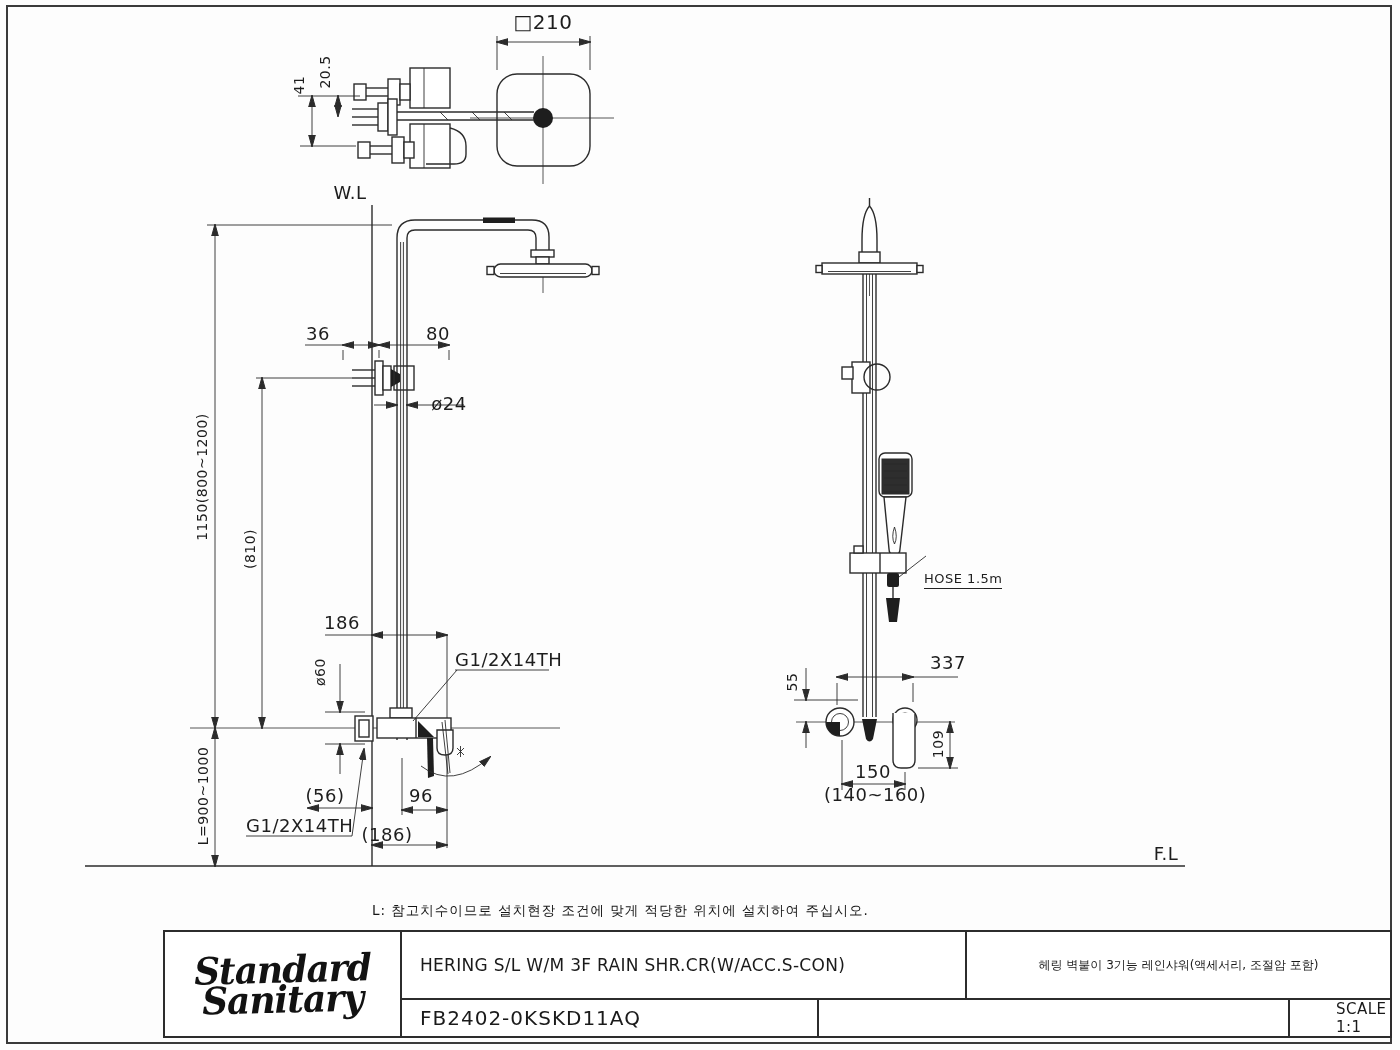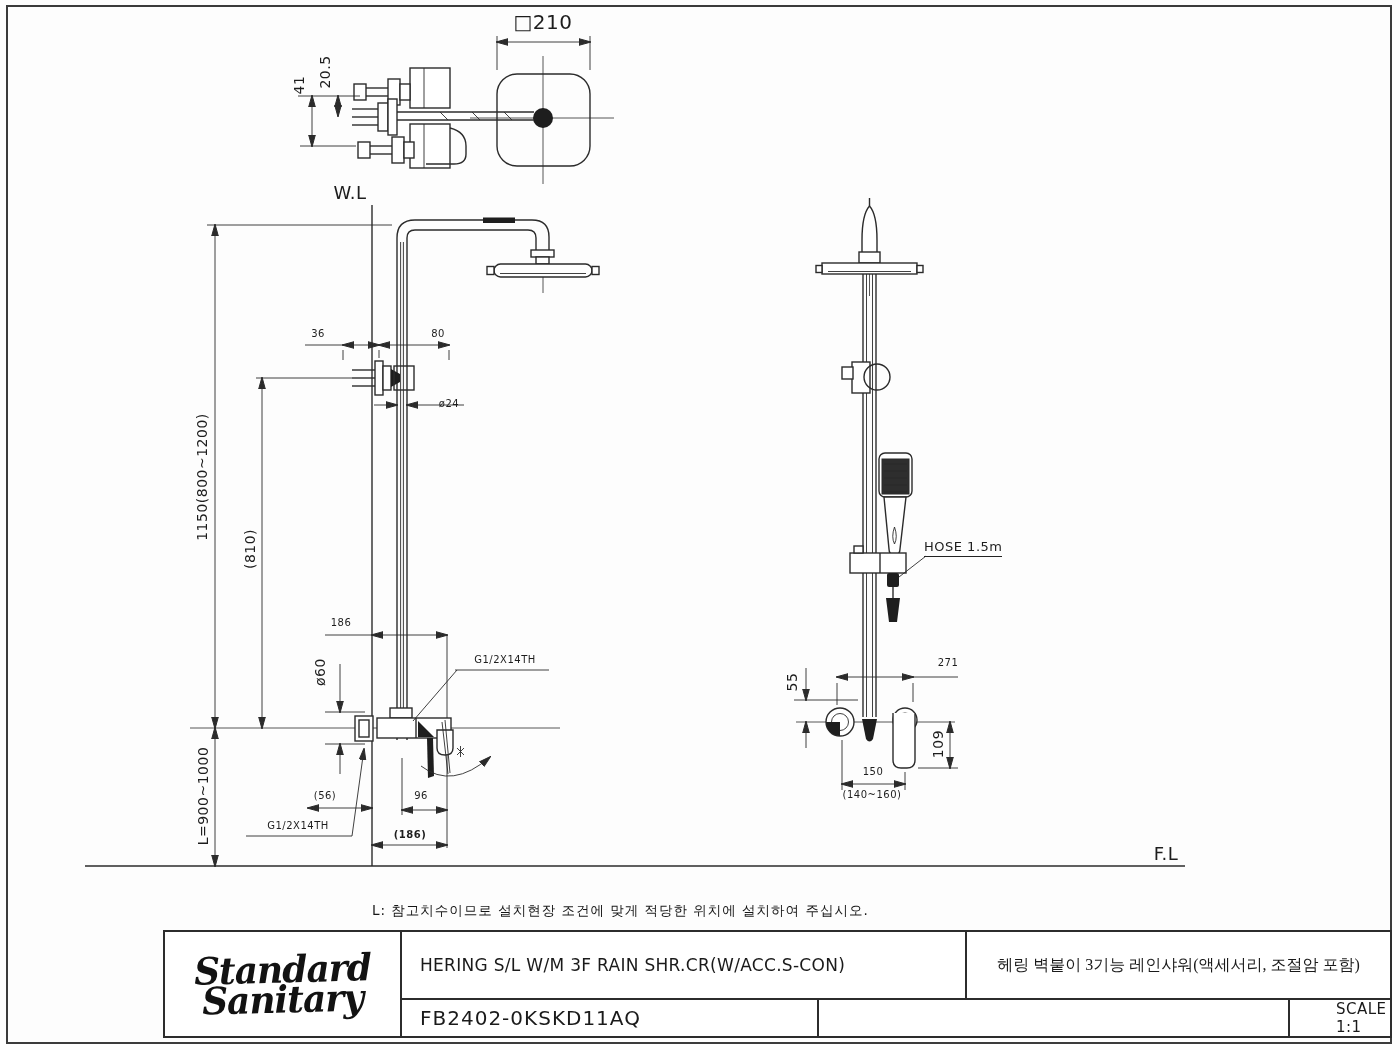--- a/index.html
+++ b/index.html
@@ -7,44 +7,44 @@
          font-family:"DejaVu Sans",sans-serif;overflow:hidden;}
   .frame{position:absolute;left:6px;top:5px;width:1386px;height:1039px;
          border:2px solid #3a3a3a;box-sizing:border-box;}
   svg.art{position:absolute;left:0;top:0;}
   svg.art line,svg.art path,svg.art rect,svg.art circle,svg.art polygon{stroke:#2b2b2b;}
   svg.art .o{stroke-width:1.4;fill:none;}
   svg.art .ow{stroke-width:1.4;fill:#fff;}
   svg.art .t{stroke-width:0.9;fill:none;}
   svg.art .c{stroke-width:0.8;fill:none;}
   svg.art .blk{fill:#1e1e1e;stroke:none;}
-  .lab{position:absolute;font-size:10px;color:#1d1d1d;text-align:center;
+  .lab{position:absolute;font-size:18px;color:#1d1d1d;text-align:center;
        white-space:nowrap;letter-spacing:0.5px;line-height:18px;}
   .rlab{position:absolute;font-size:14px;color:#1d1d1d;text-align:center;
        white-space:nowrap;letter-spacing:0.5px;line-height:18px;
        transform:rotate(-90deg);transform-origin:center;}
   .big{font-size:18px;}
   .small{font-size:13px;}
-  .hose{border-bottom:1.2px solid #222;}
+  .hose{border-bottom:1.2px solid #222;margin-top:32px;}
   .note{font-size:13.5px;letter-spacing:1px;text-align:left;color:#161616;margin-top:28px;}
   
   .tb{position:absolute;left:163px;top:930px;width:1229px;height:108px;
       border:2px solid #2c2c2c;box-sizing:border-box;display:flex;background:#fff;}
   .tb *{box-sizing:border-box;}
   .tb-logo{width:237px;border-right:2px solid #2c2c2c;display:flex;flex-direction:column;
       align-items:center;justify-content:center;}
   .tb-logo span{font-family:"DejaVu Serif",serif;font-style:italic;font-weight:bold;
       font-size:36px;line-height:0.84;letter-spacing:-1px;color:#121212;
       transform:rotate(-1.5deg) scaleY(1.04);}
   .tb-right{flex:1;display:flex;flex-direction:column;}
   .tb-top{height:70px;display:flex;border-bottom:2px solid #2c2c2c;}
   .tb-en{width:565px;border-right:2px solid #2c2c2c;display:flex;align-items:center;
       padding-left:18px;font-size:17px;color:#1a1a1a;letter-spacing:0.3px;}
   .tb-ko{flex:1;display:flex;align-items:center;justify-content:center;
-      font-size:16px;color:#1a1a1a;font-family:Liberation Serif, serif;}
+      font-size:12px;color:#1a1a1a;}
   .tb-bottom{flex:1;display:flex;gap:46px;}
   .tb-model{width:417px;border-right:2px solid #2c2c2c;display:flex;align-items:center;
       padding-left:18px;font-size:20px;color:#1a1a1a;letter-spacing:1px;}
   .tb-empty{width:425px;border-right:2px solid #2c2c2c;}
   .tb-scale{flex:1;display:flex;align-items:center;justify-content:center;
       font-size:15px;color:#1a1a1a;letter-spacing:0.5px;}
 </style>
 </head>
 <body>
 
@@ -258,26 +258,26 @@
   <div class="lab" style="left:424px;top:325px;width:28px;">80</div>
   <div class="lab" style="left:430px;top:395px;width:38px;">ø24</div>
   <div class="rlab" style="left:126px;top:468px;width:152px;">1150(800~1200)</div>
   <div class="rlab" style="left:222px;top:540px;width:56px;">(810)</div>
   <div class="lab" style="left:324px;top:614px;width:34px;">186</div>
   <div class="rlab" style="left:300px;top:663px;width:40px;">ø60</div>
   <div class="lab" style="left:455px;top:651px;width:100px;">G1/2X14TH</div>
   <div class="lab" style="left:304px;top:787px;width:42px;">(56)</div>
   <div class="lab" style="left:406px;top:787px;width:30px;">96</div>
   <div class="lab" style="left:246px;top:817px;width:104px;">G1/2X14TH</div>
-  <div class="lab" style="left:382px;top:826px;width:56px;font-weight:bold;">(186)</div>
+  <div class="lab" style="left:359px;top:826px;width:56px;">(186)</div>
   <div class="rlab" style="left:147px;top:787px;width:112px;">L=900~1000</div>
 
   <div class="lab small hose" style="left:924px;top:538px;width:78px;">HOSE 1.5m</div>
   <div class="rlab" style="left:778px;top:673px;width:28px;">55</div>
-  <div class="lab" style="left:925px;top:654px;width:46px;">271</div>
+  <div class="lab" style="left:925px;top:654px;width:46px;">337</div>
   <div class="rlab" style="left:918px;top:735px;width:40px;">109</div>
   <div class="lab" style="left:854px;top:763px;width:38px;">150</div>
   <div class="lab" style="left:824px;top:786px;width:96px;">(140~160)</div>
 
   <div class="lab big" style="left:1146px;top:845px;width:40px;">F.L</div>
   <div class="lab note" style="left:372px;top:873px;width:500px;">L: 참고치수이므로 설치현장 조건에 맞게 적당한 위치에 설치하여 주십시오.</div>
 
   <div class="tb">
     <div class="tb-logo">
       <span>Standard</span>

